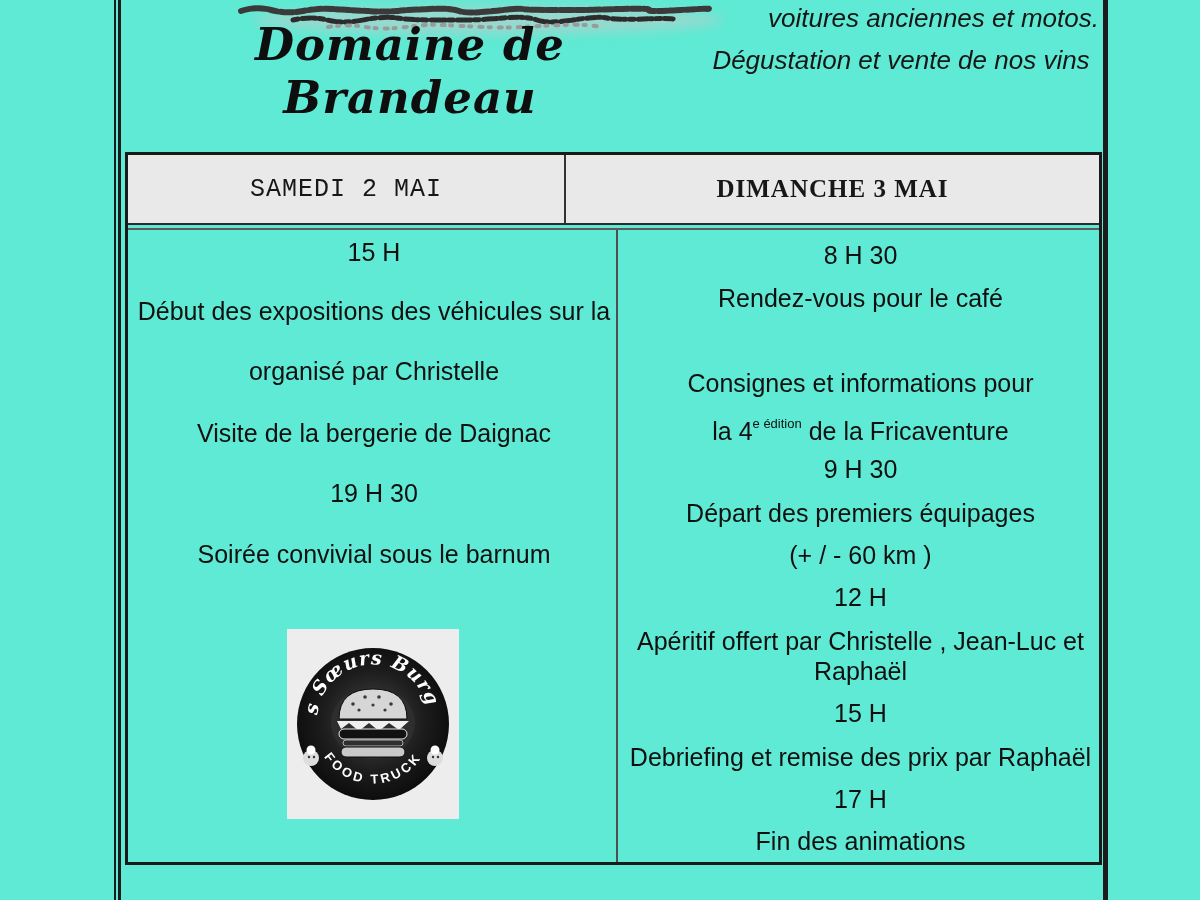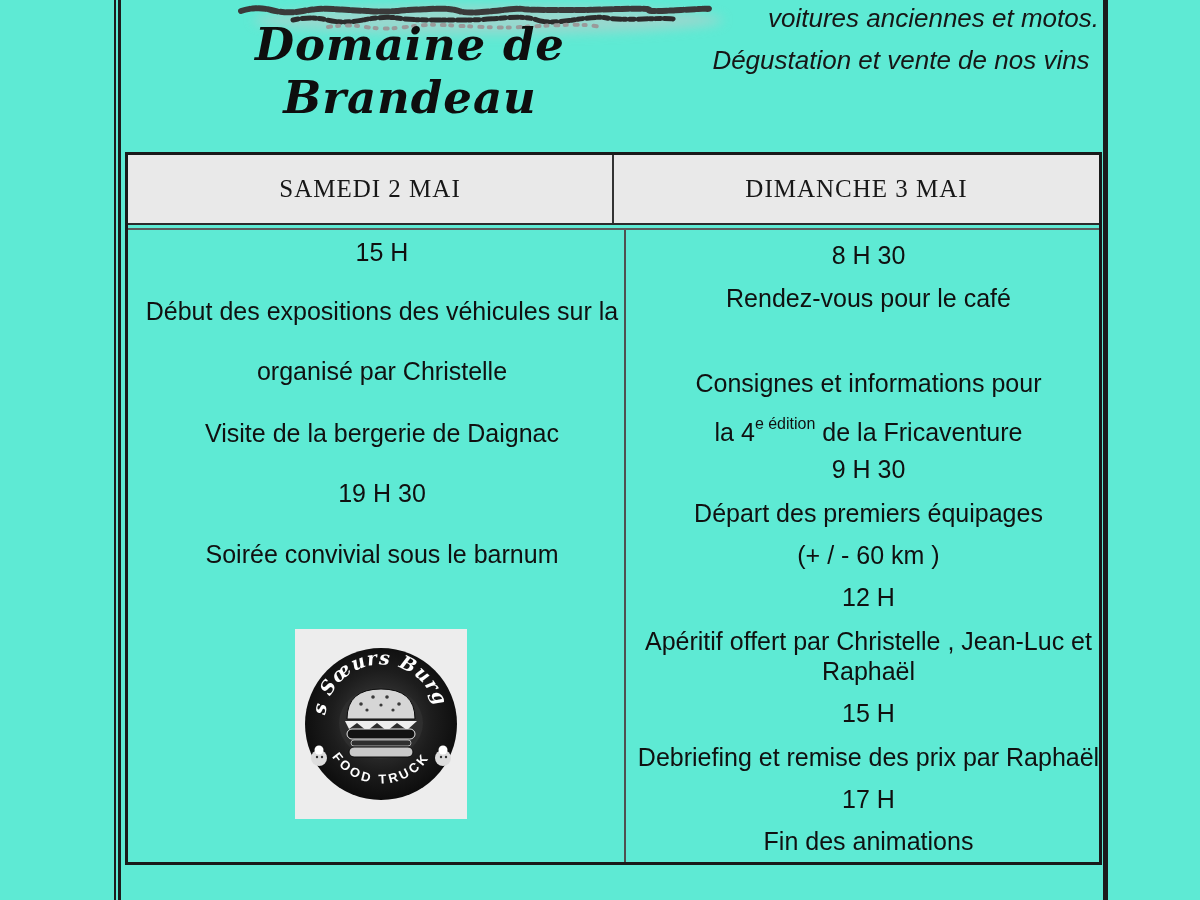--- a/index.html
+++ b/index.html
@@ -27,31 +27,31 @@
   .intro-line.i1{top:3px;text-align:right;}
   .intro-line.i2{top:45px;}
 
   
   #schedule{position:absolute;left:125px;top:152px;width:977px;height:713px;
             border:3px solid #1a1a1a;box-sizing:border-box;}
   #thead{position:absolute;left:0;top:0;width:971px;height:68px;background:#e9e9e9;
          border-bottom:2px solid #2b2b2b;box-sizing:content-box;display:flex;}
   .th{display:flex;align-items:center;justify-content:center;
       font-family:"Liberation Serif",serif;font-size:25px;letter-spacing:1px;color:#171717;}
-  .th.sat{width:484px;}
-  .th.sun{flex:1;border-left:2px solid #333;}
+  .th.sat{width:436px;font-family:Liberation Mono, monospace;}
+  .th.sun{flex:1;border-left:2px solid #333;font-weight:bold;}
   #head-rule2{position:absolute;left:0;top:73px;width:971px;height:2px;background:#5a5a5a;}
-  #tbody{position:absolute;left:12px;top:75px;width:774px;height:632px;}
+  #tbody{position:absolute;left:4px;top:75px;width:774px;height:632px;}
   #col-divider{position:absolute;left:484px;top:0;width:2px;height:632px;background:#4f4f4f;}
   .cell{position:absolute;top:0;height:632px;}
   .cell.sat{left:0;width:484px;}
   .cell.sun{left:486px;width:485px;}
   .line{position:absolute;left:4px;right:4px;text-align:center;
         font-size:25px;line-height:30px;color:#101010;}
-  .sup{font-size:16px;vertical-align:super;position:relative;top:-3px;letter-spacing:0;}
+  .sup{font-size:13px;vertical-align:super;position:relative;top:-3px;letter-spacing:0;}
 
   
   .s-t1{top:7px;}  .s-p1{top:66px;} .s-p2{top:96px;} .s-p3{top:126px;}
   .s-v{top:188px;} .s-t2{top:248px;} .s-e{top:309px;}
 
   
   .d-0{top:10px;} .d-1{top:53px;} .d-2{top:95px;} .d-3{top:138px;} .d-ed{top:182px;}
   .d-4{top:224px;} .d-5{top:268px;} .d-6{top:310px;} .d-7{top:352px;}
   .d-a1{top:396px;} .d-a2{top:426px;}
   .d-8{top:468px;} .d-9{top:512px;} .d-10{top:554px;} .d-11{top:596px;}

